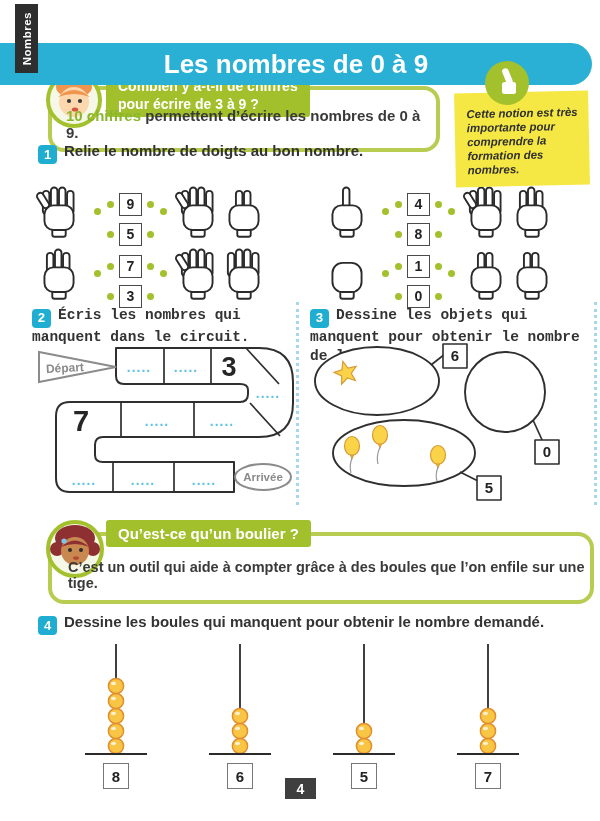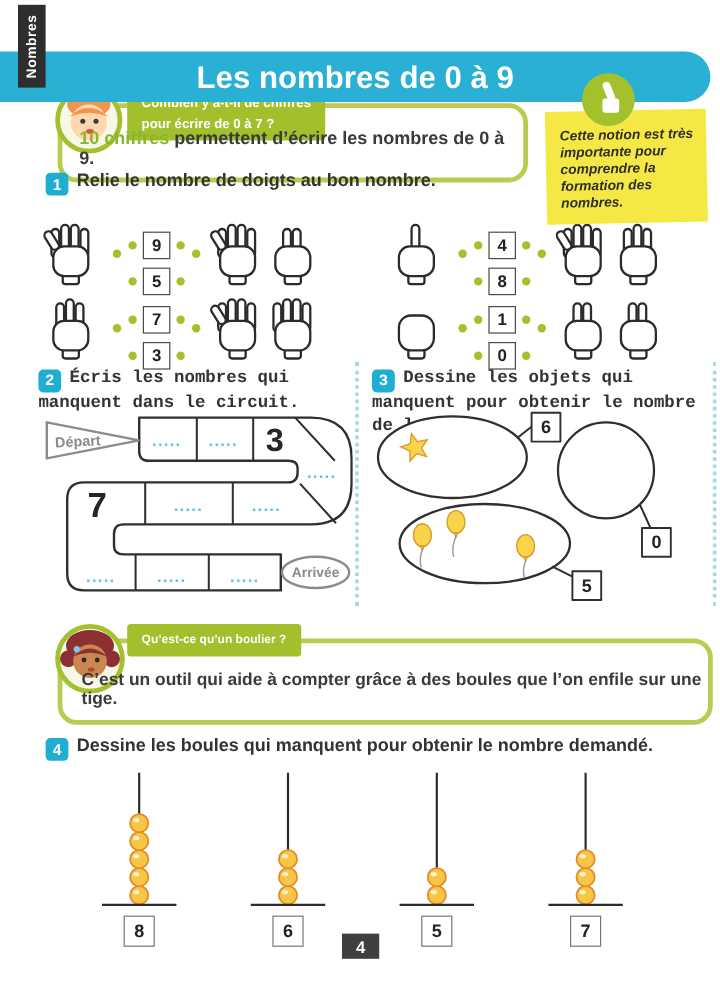--- a/index.html
+++ b/index.html
@@ -14,22 +14,22 @@
     font-size:11.5px;letter-spacing:.5px;}
   .banner{position:absolute;left:0;top:18px;width:592px;height:42px;background:#29b0d4;
     border-radius:0 21px 21px 0;display:flex;align-items:center;justify-content:center;z-index:2;margin-top:25px;}
   .banner h1{margin:0;color:#fff;font-size:26px;font-weight:bold;}
   
   .bubble{position:absolute;background:#fff;border:4px solid #b8cc52;border-radius:16px;}
   .bubble1{left:48px;top:86px;width:384px;height:58px;}
   .bubble2{left:48px;top:532px;width:538px;height:64px;}
   .bubble-label{position:absolute;background:#a2bf2c;color:#fff;font-weight:bold;
     padding:4px 12px;border-radius:3px;}
-  .bubble1 .bubble-label{left:54px;top:-16px;font-size:11px;line-height:17.5px;}
-  .bubble2 .bubble-label{left:54px;top:-16px;font-size:10px;line-height:19px;}
+  .bubble1 .bubble-label{left:54px;top:-16px;font-size:14px;line-height:17.5px;}
+  .bubble2 .bubble-label{left:54px;top:-16px;font-size:15px;line-height:19px;}
   .bubble-body{position:absolute;font-weight:bold;color:#3a3a3a;font-size:15px;}
   .bubble1 .bubble-body{left:14px;bottom:7px;}
   .bubble2 .bubble-body{left:16px;bottom:9px;font-size:14.5px;}
   .hl-green{color:#8ab72e;margin-top:23px;}
   .avatar{position:absolute;left:-8px;top:-20px;width:60px;height:60px;}
   .bubble2 .avatar{top:-18px;width:62px;height:62px;}
   
   .note{position:absolute;left:455px;top:92px;width:134px;height:94px;background:#f6e844;
     transform:rotate(-1.2deg);padding:14px 8px 0 12px;box-sizing:border-box;
     font-style:italic;font-weight:bold;font-size:11.5px;line-height:14px;color:#2f2f2f;z-index:1;}
@@ -94,21 +94,21 @@
     <circle cx="30" cy="30" r="26" fill="#f5f8e6" stroke="#a3c02d" stroke-width="4"></circle>
     <ellipse cx="30" cy="17" rx="18" ry="11" fill="#f0954e"></ellipse>
     <circle cx="30" cy="32" r="15" fill="#fdd7ae"></circle>
     <path d="M14,27 Q30,13 46,27 Q30,21 14,27 Z" fill="#f0954e"></path>
     <circle cx="25" cy="31" r="2.1" fill="#3a3a3a"></circle>
     <circle cx="36" cy="31" r="2.1" fill="#3a3a3a"></circle>
     <ellipse cx="31" cy="39.5" rx="3.2" ry="2" fill="#d4573b"></ellipse>
   </svg>
   <div class="bubble-label">
     <span style="display:block">Combien y a-t-il de chiffres</span>
-    <span style="display:block">pour écrire de 0 à 7 ?</span>
+    <span style="display:block">pour écrire de 3 à 9 ?</span>
   </div>
   <div class="bubble-body">
     <span class="hl-green">10 chiffres</span><span> permettent d’écrire les nombres de 0 à 9.</span>
   </div>
 </div>
 
 <svg class="thumb-badge" viewBox="0 0 46 46">
   <circle cx="23" cy="23" r="22" fill="#a3c02d"></circle>
   <rect x="18" y="22" width="14" height="12" rx="2.5" fill="#fff"></rect>
   <rect x="20" y="8" width="6.5" height="17" rx="3.2" fill="#fff" transform="rotate(-22 23 16)"></rect>

